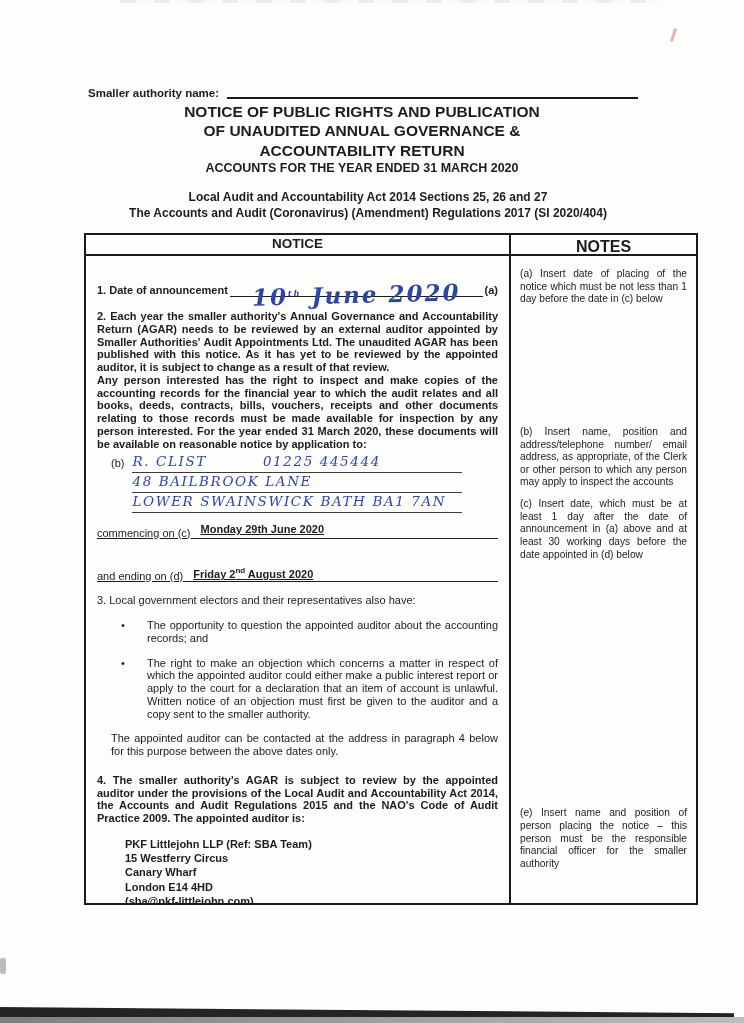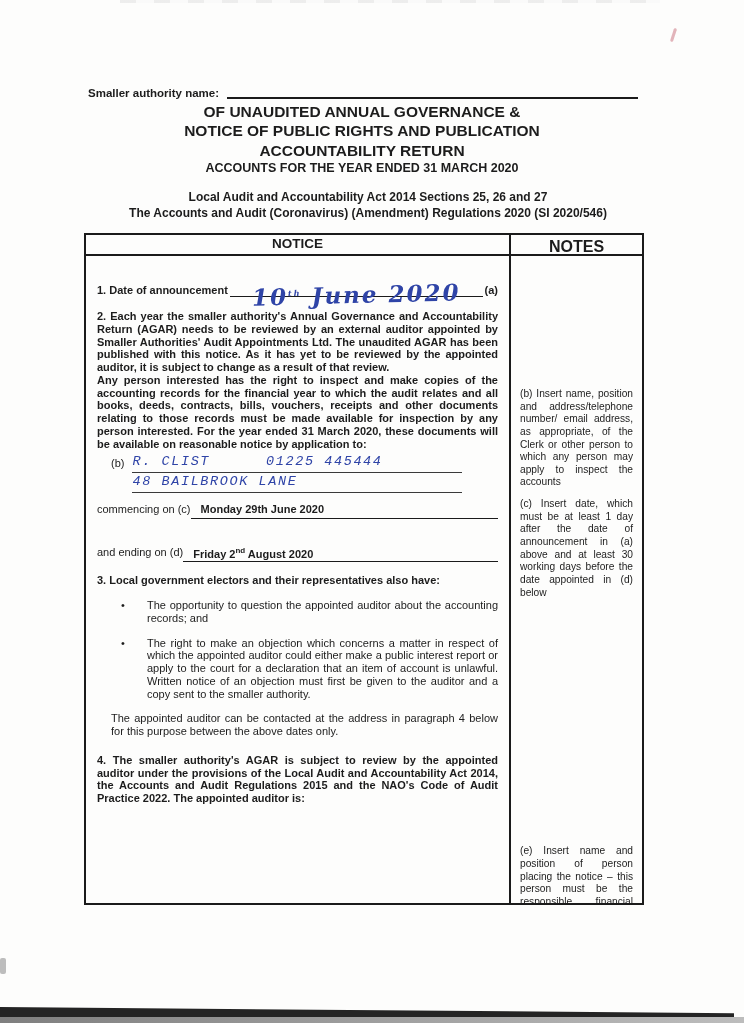--- a/index.html
+++ b/index.html
@@ -10,21 +10,21 @@
   .authority-row{position:absolute;left:88px;top:84px;width:550px;display:flex;align-items:flex-end;}
   .authority-label{font-weight:bold;font-size:11.5px;white-space:nowrap;}
   .authority-line{flex:1;border-bottom:2px solid #1b1b1b;margin-left:8px;height:13px;}
   .title{position:absolute;left:84px;top:102px;width:556px;text-align:center;font-weight:bold;
     font-size:15.5px;line-height:1.25;}
   .subtitle{position:absolute;left:84px;top:161px;width:556px;text-align:center;font-weight:bold;font-size:12.5px;}
   .legal{position:absolute;left:50px;top:190px;width:636px;text-align:center;font-weight:bold;
     font-size:12px;line-height:1.33;}
 
   
-  .form-table{position:absolute;left:84px;top:233px;width:560px;height:672px;border:2px solid #1b1b1b;
+  .form-table{position:absolute;left:84px;top:233px;width:614px;height:672px;border:2px solid #1b1b1b;
     display:grid;grid-template-columns:425px 1fr;grid-template-rows:21px 1fr;box-sizing:border-box;}
   .th{font-weight:bold;text-align:center;border-bottom:2px solid #1b1b1b;box-sizing:border-box;}
   .th-notice{font-size:13.5px;border-right:2px solid #1b1b1b;padding-top:1px;}
   .th-notes{font-size:16px;padding-top:3px;}
   .cell-notice{border-right:2px solid #1b1b1b;padding:8px 11px 0 11px;font-size:11px;line-height:1.16;
     box-sizing:border-box;overflow:hidden;}
   .cell-notes{padding:12px 9px 0 9px;font-size:10.2px;line-height:1.24;text-align:justify;
     box-sizing:border-box;overflow:hidden;}
 
   .b{font-weight:bold;}
@@ -35,27 +35,27 @@
   .hw-date{display:inline-block;font-size:23px;letter-spacing:2px;transform:rotate(-1.5deg);
     position:relative;top:3px;white-space:nowrap;}
   .hw-line{font-size:13.5px;letter-spacing:1.6px;text-transform:uppercase;white-space:nowrap;}
 
   .item1{display:flex;align-items:flex-end;margin-top:15px;}
   .item1 .gap{border-bottom:1.6px solid #1b1b1b;flex:1;margin:0 2px;height:17px;text-align:center;}
   .para{margin-top:13px;}
   .bblock{margin-top:3px;margin-left:14px;display:flex;}
   .bblock .blabel{font-size:11px;padding-top:4px;padding-right:8px;}
   .bline{width:330px;border-bottom:1.8px solid #3a3a3a;height:19px;overflow:visible;}
-  .bline .hw-line{position:relative;top:1px;font-family:Liberation Mono, monospace;}
+  .bline .hw-line{position:relative;top:1px;}
   .bname-row{display:flex;gap:56px;}
-  .commence{margin-top:10px;display:flex;align-items:flex-start;}
+  .commence{margin-top:10px;display:flex;align-items:flex-end;text-decoration:underline;}
   .commence .lead{white-space:nowrap;}
   .commence .val{border-bottom:1.6px solid #1b1b1b;flex:1;padding-left:10px;height:15px;}
   .ending{margin-top:27px;}
-  .item3{margin-top:12px;font-weight:bold;}
+  .item3{margin-top:12px;font-weight:normal;}
   ul.bullets{margin:12px 0 0 0;padding:0 0 0 24px;list-style:none;}
   ul.bullets li{display:flex;margin-bottom:12px;}
   ul.bullets .marker{width:26px;flex:none;}
   .contact{margin-top:4px;}
   .item4{margin-top:16px;font-weight:bold;}
   .addr{margin-top:12px;margin-left:28px;font-weight:bold;line-height:1.3;}
   .email{text-decoration:underline;}
 
   
   .note-a{margin-top:0;}
@@ -83,30 +83,30 @@
 
   <div class="top-ghost"></div>
   <div class="pink-mark"></div>
 
   <div class="authority-row">
     <span class="authority-label">Smaller authority name:</span>
     <span class="authority-line"></span>
   </div>
 
   <div class="title">
+    <div>NOTICE OF PUBLIC RIGHTS AND PUBLICATION</div>
     <div>OF UNAUDITED ANNUAL GOVERNANCE &amp;</div>
-    <div>NOTICE OF PUBLIC RIGHTS AND PUBLICATION</div>
     <div>ACCOUNTABILITY RETURN</div>
   </div>
 
   <div class="subtitle">ACCOUNTS FOR THE YEAR ENDED 31 MARCH 2020</div>
 
   <div class="legal">
     <div>Local Audit and Accountability Act 2014 Sections 25, 26 and 27</div>
-    <div>The Accounts and Audit (Coronavirus) (Amendment) Regulations 2020 (SI 2020/546)</div>
+    <div>The Accounts and Audit (Coronavirus) (Amendment) Regulations 2017 (SI 2020/404)</div>
   </div>
 
   <div class="form-table">
     <div class="th th-notice">NOTICE</div>
     <div class="th th-notes">NOTES</div>
 
     <div class="cell-notice">
 
       <div class="item1 b">
         <span>1. Date of announcement</span>
@@ -122,20 +122,23 @@
         <span>
           <span class="bline" style="display:block;">
             <span class="bname-row">
                 <span class="hw hw-line">R. Clist</span>
                 <span class="hw hw-line">01225 445444</span>
               </span>
           </span>
           <span class="bline" style="display:block;">
             <span class="hw hw-line">48 Bailbrook Lane</span>
           </span>
+          <span class="bline" style="display:block;">
+            <span class="hw hw-line">Lower Swainswick  Bath  BA1 7AN</span>
+          </span>
         </span>
       </div>
 
       <div class="commence">
         <span class="lead">commencing on (c)</span>
         <span class="val b">Monday 29th June 2020</span>
       </div>
 
       <div class="commence ending">
         <span class="lead">and ending on (d)</span>
@@ -150,26 +153,34 @@
           <span class="just">The opportunity to question the appointed auditor about the accounting records; and</span>
         </li>
         <li>
           <span class="marker">•</span>
           <span class="just">The right to make an objection which concerns a matter in respect of which the appointed auditor could either make a public interest report or apply to the court for a declaration that an item of account is unlawful. Written notice of an objection must first be given to the auditor and a copy sent to the smaller authority.</span>
         </li>
       </ul>
 
       <div class="contact just" style="margin-left:14px;">The appointed auditor can be contacted at the address in paragraph 4 below for this purpose between the above dates only.</div>
 
-      <div class="item4 just">4. The smaller authority's AGAR is subject to review by the appointed auditor under the provisions of the Local Audit and Accountability Act 2014, the Accounts and Audit Regulations 2015 and the NAO's Code of Audit Practice 2022.  The appointed auditor is:</div>
+      <div class="item4 just">4. The smaller authority's AGAR is subject to review by the appointed auditor under the provisions of the Local Audit and Accountability Act 2014, the Accounts and Audit Regulations 2015 and the NAO's Code of Audit Practice 2009.  The appointed auditor is:</div>
 
+      <div class="addr">
+        <div>PKF Littlejohn LLP (Ref: SBA Team)</div>
+        <div>15 Westferry Circus</div>
+        <div>Canary Wharf</div>
+        <div>London E14 4HD</div>
+        <div class="email">(sba@pkf-littlejohn.com)</div>
+      </div>
 
     </div>
 
     <div class="cell-notes">
+      <div class="note-a">(a) Insert date of placing of the notice which must be not less than 1 day before the date in (c) below</div>
       <div class="note-b">(b) Insert name, position and address/telephone number/ email address, as appropriate, of the Clerk or other person to which any person may apply to inspect the accounts</div>
       <div class="note-c">(c) Insert date, which must be at least 1 day after the date of announcement in (a) above and at least 30 working days before the date appointed in (d) below</div>
       <div class="note-e">(e) Insert name and position of person placing the notice – this person must be the responsible financial officer for the smaller authority</div>
     </div>
   </div>
 
   <div class="left-smudge"></div>
   <div class="edge-dark"></div>
   <div class="edge-shadow"></div>
 

